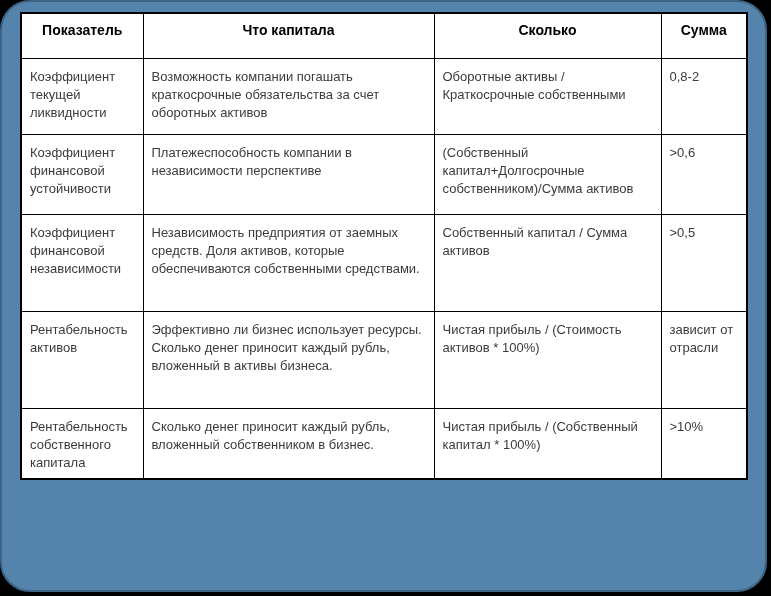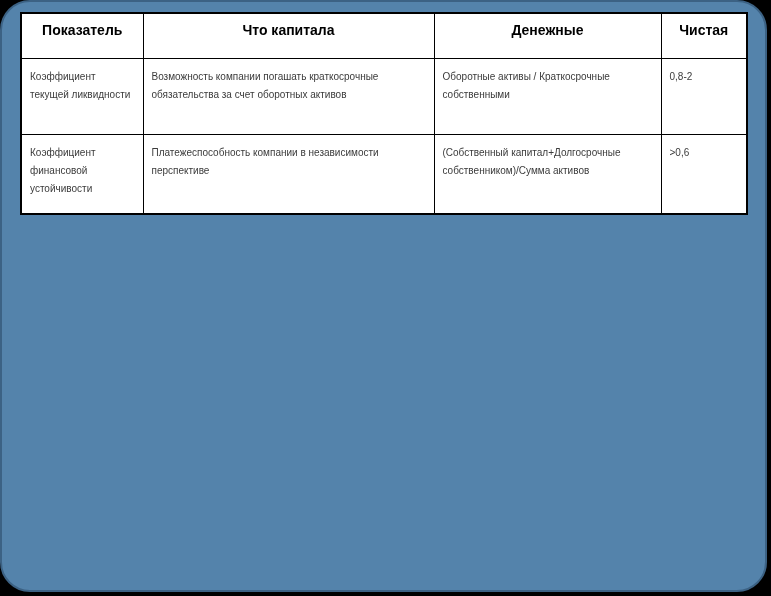--- a/index.html
+++ b/index.html
@@ -50,21 +50,21 @@
   }
   table.ratios th {
     font-size: 14px;
     font-weight: bold;
     color: #000000;
     text-align: center;
     padding: 8px 4px 4px 4px;
     height: 45px;
   }
   table.ratios td {
-    font-size: 10px;
+    font-size: 13px;
     line-height: 18px;
     color: #3b3b3b;
     text-align: left;
     padding: 9px 6px 6px 8px;
   }
   tr.r1 { height: 76px; }
   tr.r2 { height: 97px; }
   tr.r3 { height: 80px; }
   tr.r4 { height: 97px; }
   tr.r5 { height: 97px; }
@@ -80,32 +80,50 @@
     <colgroup>
       <col class="c1">
         <col class="c2">
         <col class="c3">
         <col class="c4">
     </colgroup>
     <thead>
       <tr>
         <th>Показатель</th>
         <th>Что капитала</th>
-        <th>Денежные</th>
-        <th>Чистая</th>
+        <th>Сколько</th>
+        <th>Сумма</th>
       </tr>
     </thead>
     <tbody>
       <tr class="r1">
         <td>Коэффициент текущей ликвидности</td>
         <td>Возможность компании погашать краткосрочные обязательства за счет оборотных активов</td>
         <td>Оборотные активы / Краткосрочные собственными</td>
         <td>0,8-2</td>
       </tr>
       <tr class="r3">
         <td>Коэффициент финансовой устойчивости</td>
         <td>Платежеспособность компании в независимости перспективе</td>
         <td>(Собственный капитал+Долгосрочные собственником)/Сумма активов</td>
         <td>&gt;0,6</td>
       </tr>
+      <tr class="r4">
+        <td>Коэффициент финансовой независимости</td>
+        <td>Независимость предприятия от заемных средств. Доля активов, которые обеспечиваются собственными средствами.</td>
+        <td>Собственный капитал / Сумма активов</td>
+        <td>&gt;0,5</td>
+      </tr>
+      <tr class="r5">
+        <td>Рентабельность активов</td>
+        <td>Эффективно ли бизнес использует ресурсы. Сколько денег приносит каждый рубль, вложенный в активы бизнеса.</td>
+        <td>Чистая прибыль / (Стоимость активов * 100%)</td>
+        <td>зависит от отрасли</td>
+      </tr>
+      <tr class="r6">
+        <td>Рентабельность собственного капитала</td>
+        <td>Сколько денег приносит каждый рубль, вложенный собственником в бизнес.</td>
+        <td>Чистая прибыль / (Собственный капитал * 100%)</td>
+        <td>&gt;10%</td>
+      </tr>
     </tbody>
   </table>
 </div>
 
 </body></html>

